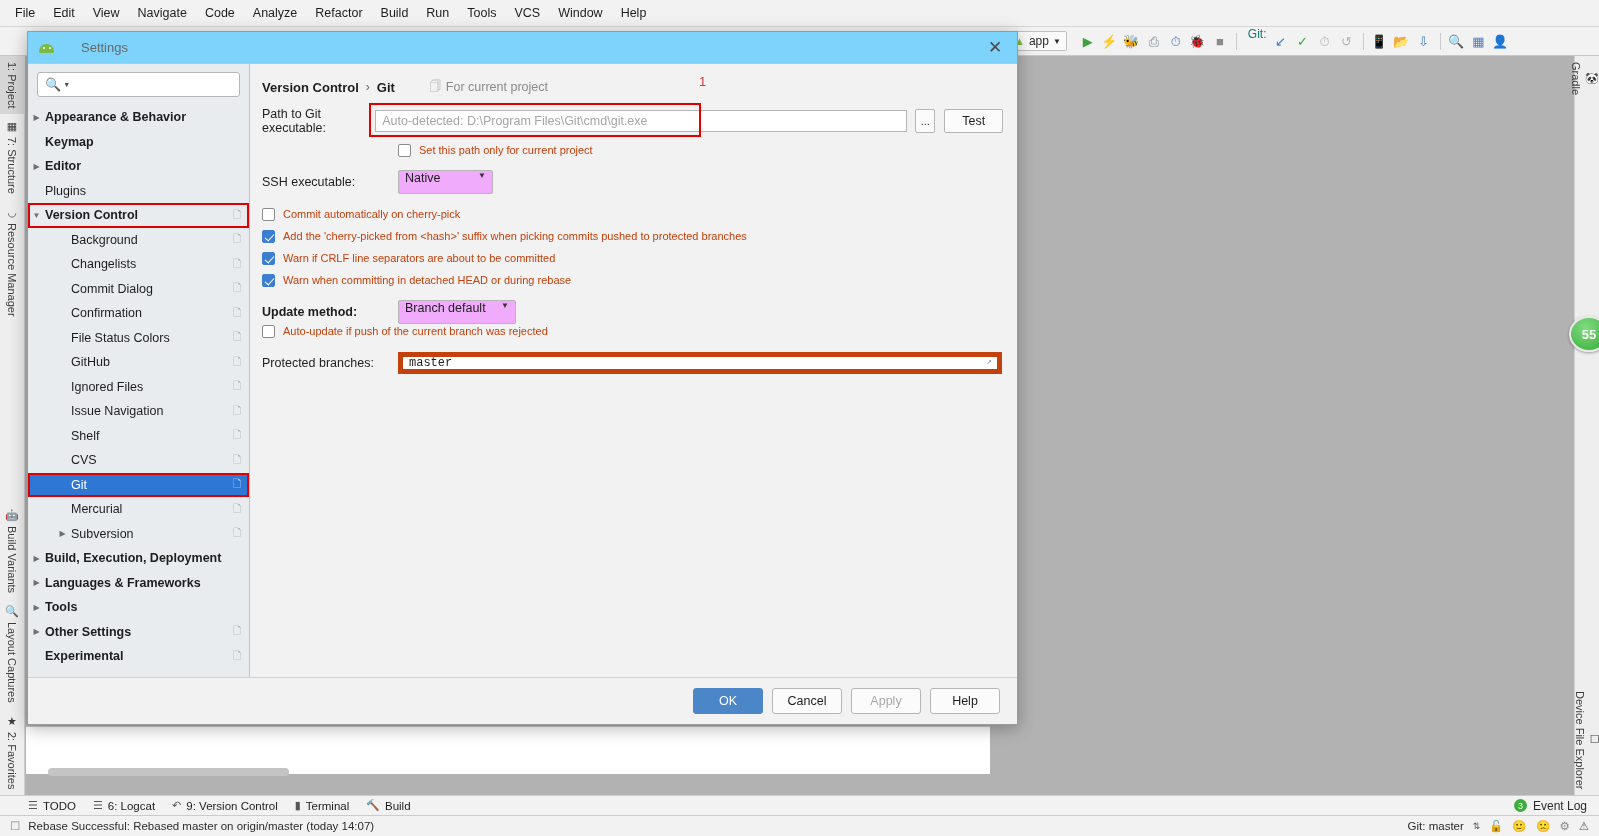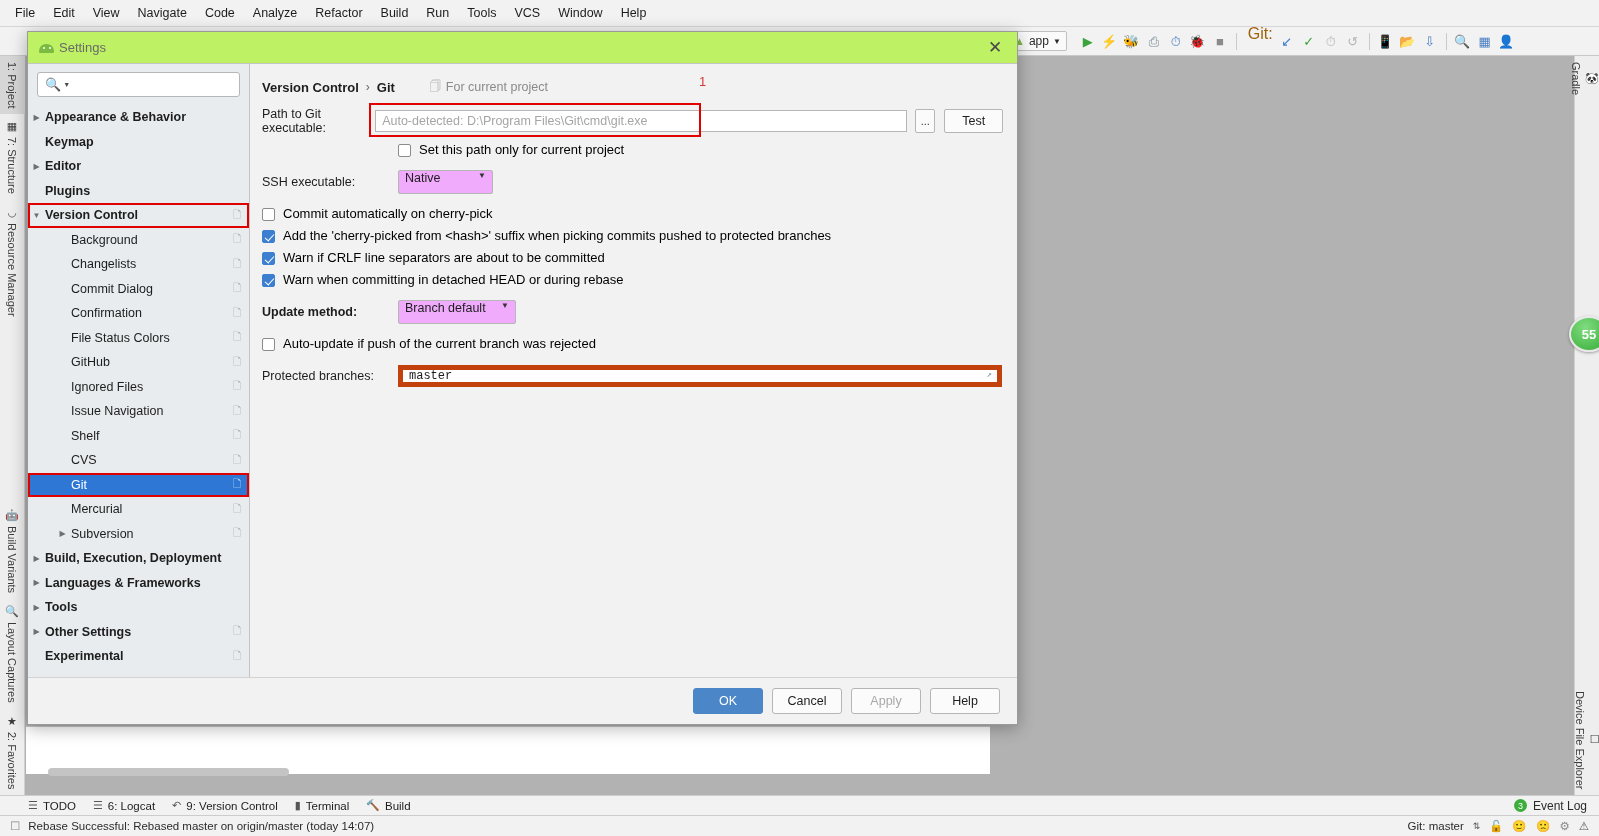--- a/index.html
+++ b/index.html
@@ -34,21 +34,21 @@
     border: 1px solid #c0c0c0; background: #fafafa;
     height: 20px; padding: 0 5px; border-radius: 2px; margin-left: 6px;
     font-size: 12px;
   }
   .tb-ico {
     width: 22px; height: 22px; display: inline-flex;
     align-items: center; justify-content: center;
     font-size: 13px; line-height: 1;
   }
   .tb-sep { width: 1px; height: 17px; background: #cacaca; margin: 0 5px; }
-  .tb-label { font-size: 16px; color: #a16207; margin: 0 3px 14px 6px; }
+  .tb-label { font-size: 12px; color: #0f766e; margin: 0 3px 14px 6px; }
 
   
   .strip {
     position: absolute; top: 56px; width: 25px; bottom: 41px;
     background: #eeeeee; border-right: 1px solid #d0d0d0;
   }
   .strip.right { right: 0; border-right: none; border-left: 1px solid #d0d0d0; }
   .strip-btn {
     writing-mode: vertical-rl;
     font-size: 11px; color: #3c3c3c; white-space: nowrap;
@@ -112,22 +112,22 @@
   .dialog {
     position: absolute; left: 27px; top: 31px;
     width: 991px; height: 694px;
     background: #f2f2f2;
     border: 1px solid #9a9a9a;
     box-shadow: 0 3px 16px rgba(0,0,0,0.30);
     z-index: 10;
     display: flex; flex-direction: column;
   }
   .dlg-title {
-    height: 31px; display: flex; align-items: center; gap: 4px;
-    padding: 0 8px 0 10px; background: #bef264;
+    height: 31px; display: flex; align-items: center; gap: 26px;
+    padding: 0 8px 0 10px; background: #7dd3fc;
   }
   .dlg-title .t { font-size: 13px; color: #6a6a6a; }
   .android-ico { width: 17px; height: 13px; position: relative; }
   .android-ico .body {
     position: absolute; left: 1px; top: 3px; width: 15px; height: 9px;
     background: #7cbb42; border-radius: 7px 7px 1px 1px;
   }
   .android-ico .eye {
     position: absolute; width: 2px; height: 2px; background: #fff; border-radius: 50%; top: 6px;
   }
@@ -237,21 +237,21 @@
     width: 13px; height: 13px; flex: 0 0 13px;
     border: 1px solid #8c8c8c; background: #ffffff; border-radius: 2px;
     margin-right: 8px; position: relative; margin-top: 1px;
   }
   .cb.checked { background: #3c7fd0; border-color: #3c7fd0; }
   .cb.checked::after {
     content: ""; position: absolute; left: 4px; top: 1px;
     width: 4px; height: 8px; border: solid #fff;
     border-width: 0 1.8px 1.8px 0; transform: rotate(42deg);
   }
-  .cbtext { font-size: 13px; color: #000000; line-height: 14px; }
+  .cbtext { font-size: 11px; color: #c2410c; line-height: 14px; }
   .indent { margin-left: 23px; }
 
   .prot-field {
     flex: 1; height: 22px; background: #ffffff; border: 5px solid #c2410c;
     display: flex; align-items: center; padding: 0 6px; position: relative;
     font-family: "Liberation Mono", monospace; font-size: 12px; color: #1d1d1d;
   }
   .expand-ico {
     position: absolute; right: 5px; bottom: 2px;
     font-size: 9px; color: #7d8fa3;
@@ -436,21 +436,21 @@
             <div class="tree-row top">
               <span class="arrow">&nbsp;</span>
               <span class="lbl" style="font-weight: bold;">Keymap</span>
             </div>
             <div class="tree-row top">
               <span class="arrow">▶</span>
               <span class="lbl" style="font-weight: bold;">Editor</span>
             </div>
             <div class="tree-row top">
               <span class="arrow">&nbsp;</span>
-              <span class="lbl" style="font-weight: bold;">Plugins</span>
+              <span class="lbl" style="font-weight: normal;">Plugins</span>
             </div>
             <div class="tree-row top">
               <span class="arrow">▼</span>
               <span class="lbl" style="font-weight: bold;">Version Control</span>
               <span class="copy-ico">🗋</span>
               <span class="redbox"></span>
             </div>
             <div class="tree-row">
               <span class="arrow" style="margin-left: 26px;">&nbsp;</span>
               <span class="lbl">Background</span>
@@ -600,21 +600,21 @@
           </div>
 
         <div class="row" style="margin-top:13px;">
           <span class="rowlabel lbl-upd">Update method:</span>
           <span class="combo combo-upd">
             <span>Branch default</span>
             <span class="cv">▼</span>
           </span>
         </div>
 
-        <div id="cb-group-2" style="margin-top:13px;">
+        <div id="cb-group-2" style="">
             <div class="cbrow" style="margin-top: 0px;">
               <span class="cb"></span>
               <span class="cbtext">Auto-update if push of the current branch was rejected</span>
             </div>
           </div>
 
         <div class="row" style="margin-top:14px;padding-right:1px;">
           <span class="rowlabel lbl-prot">Protected branches:</span>
           <span class="prot-field">
             <span>master</span>

